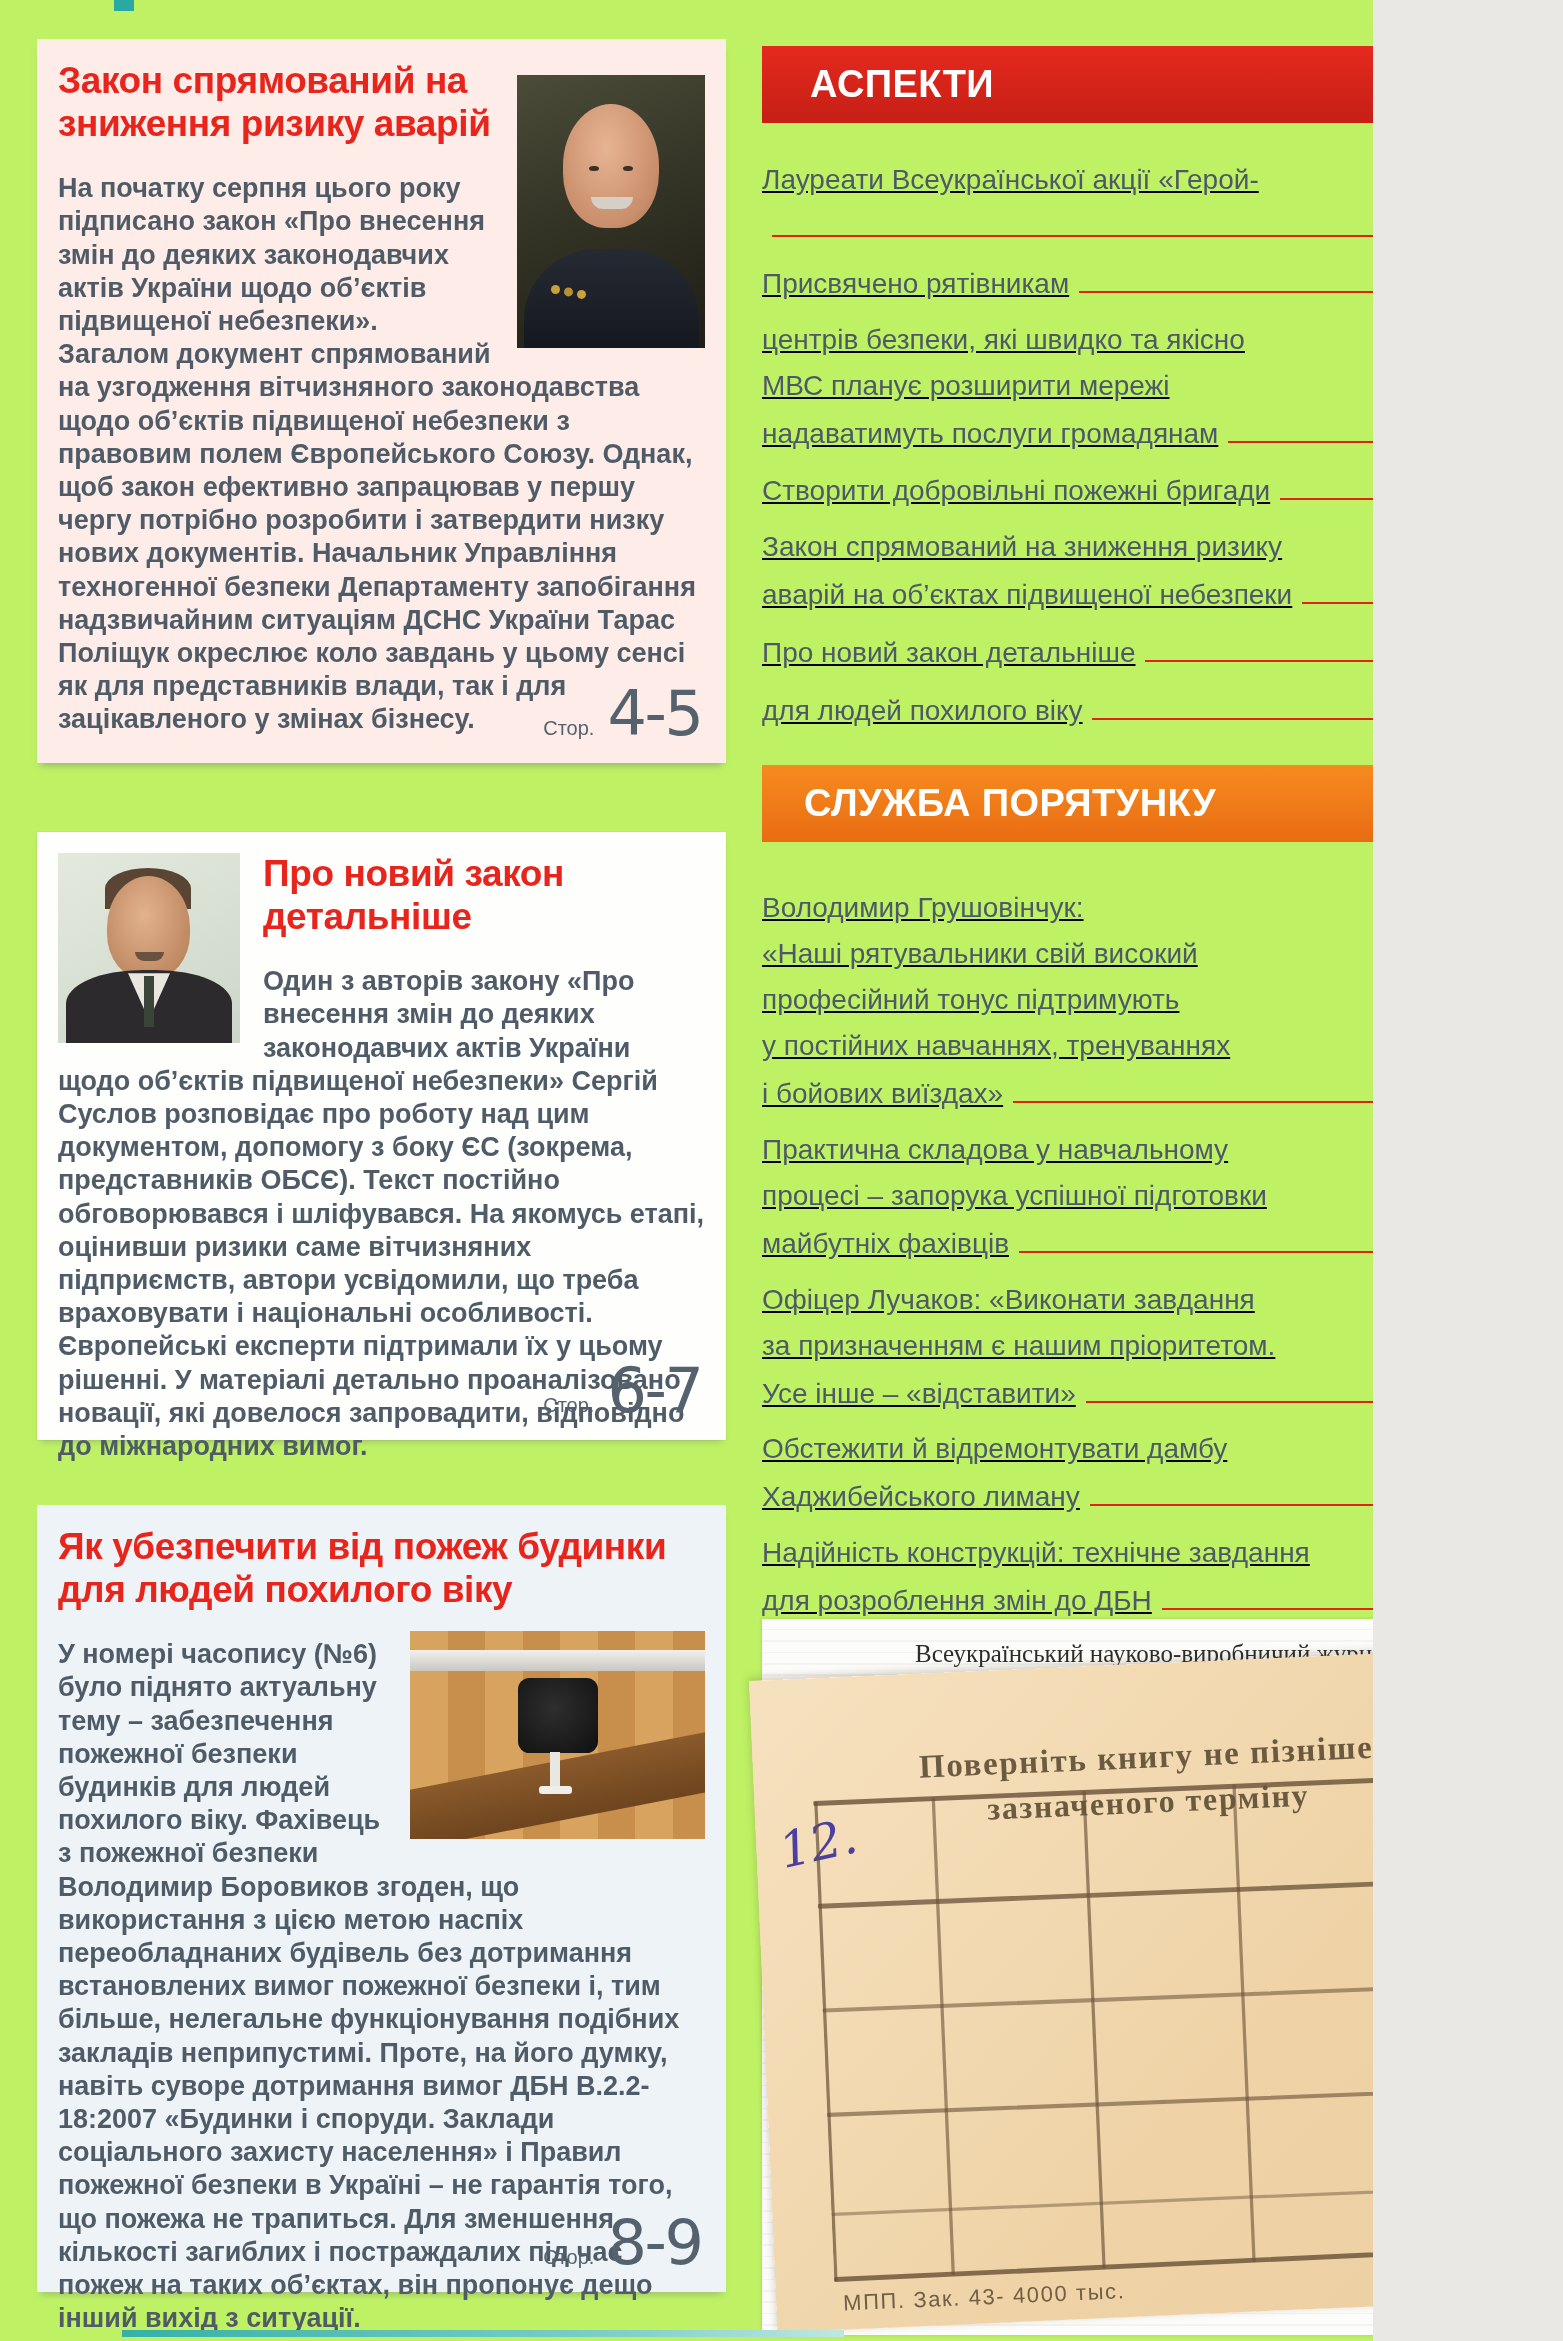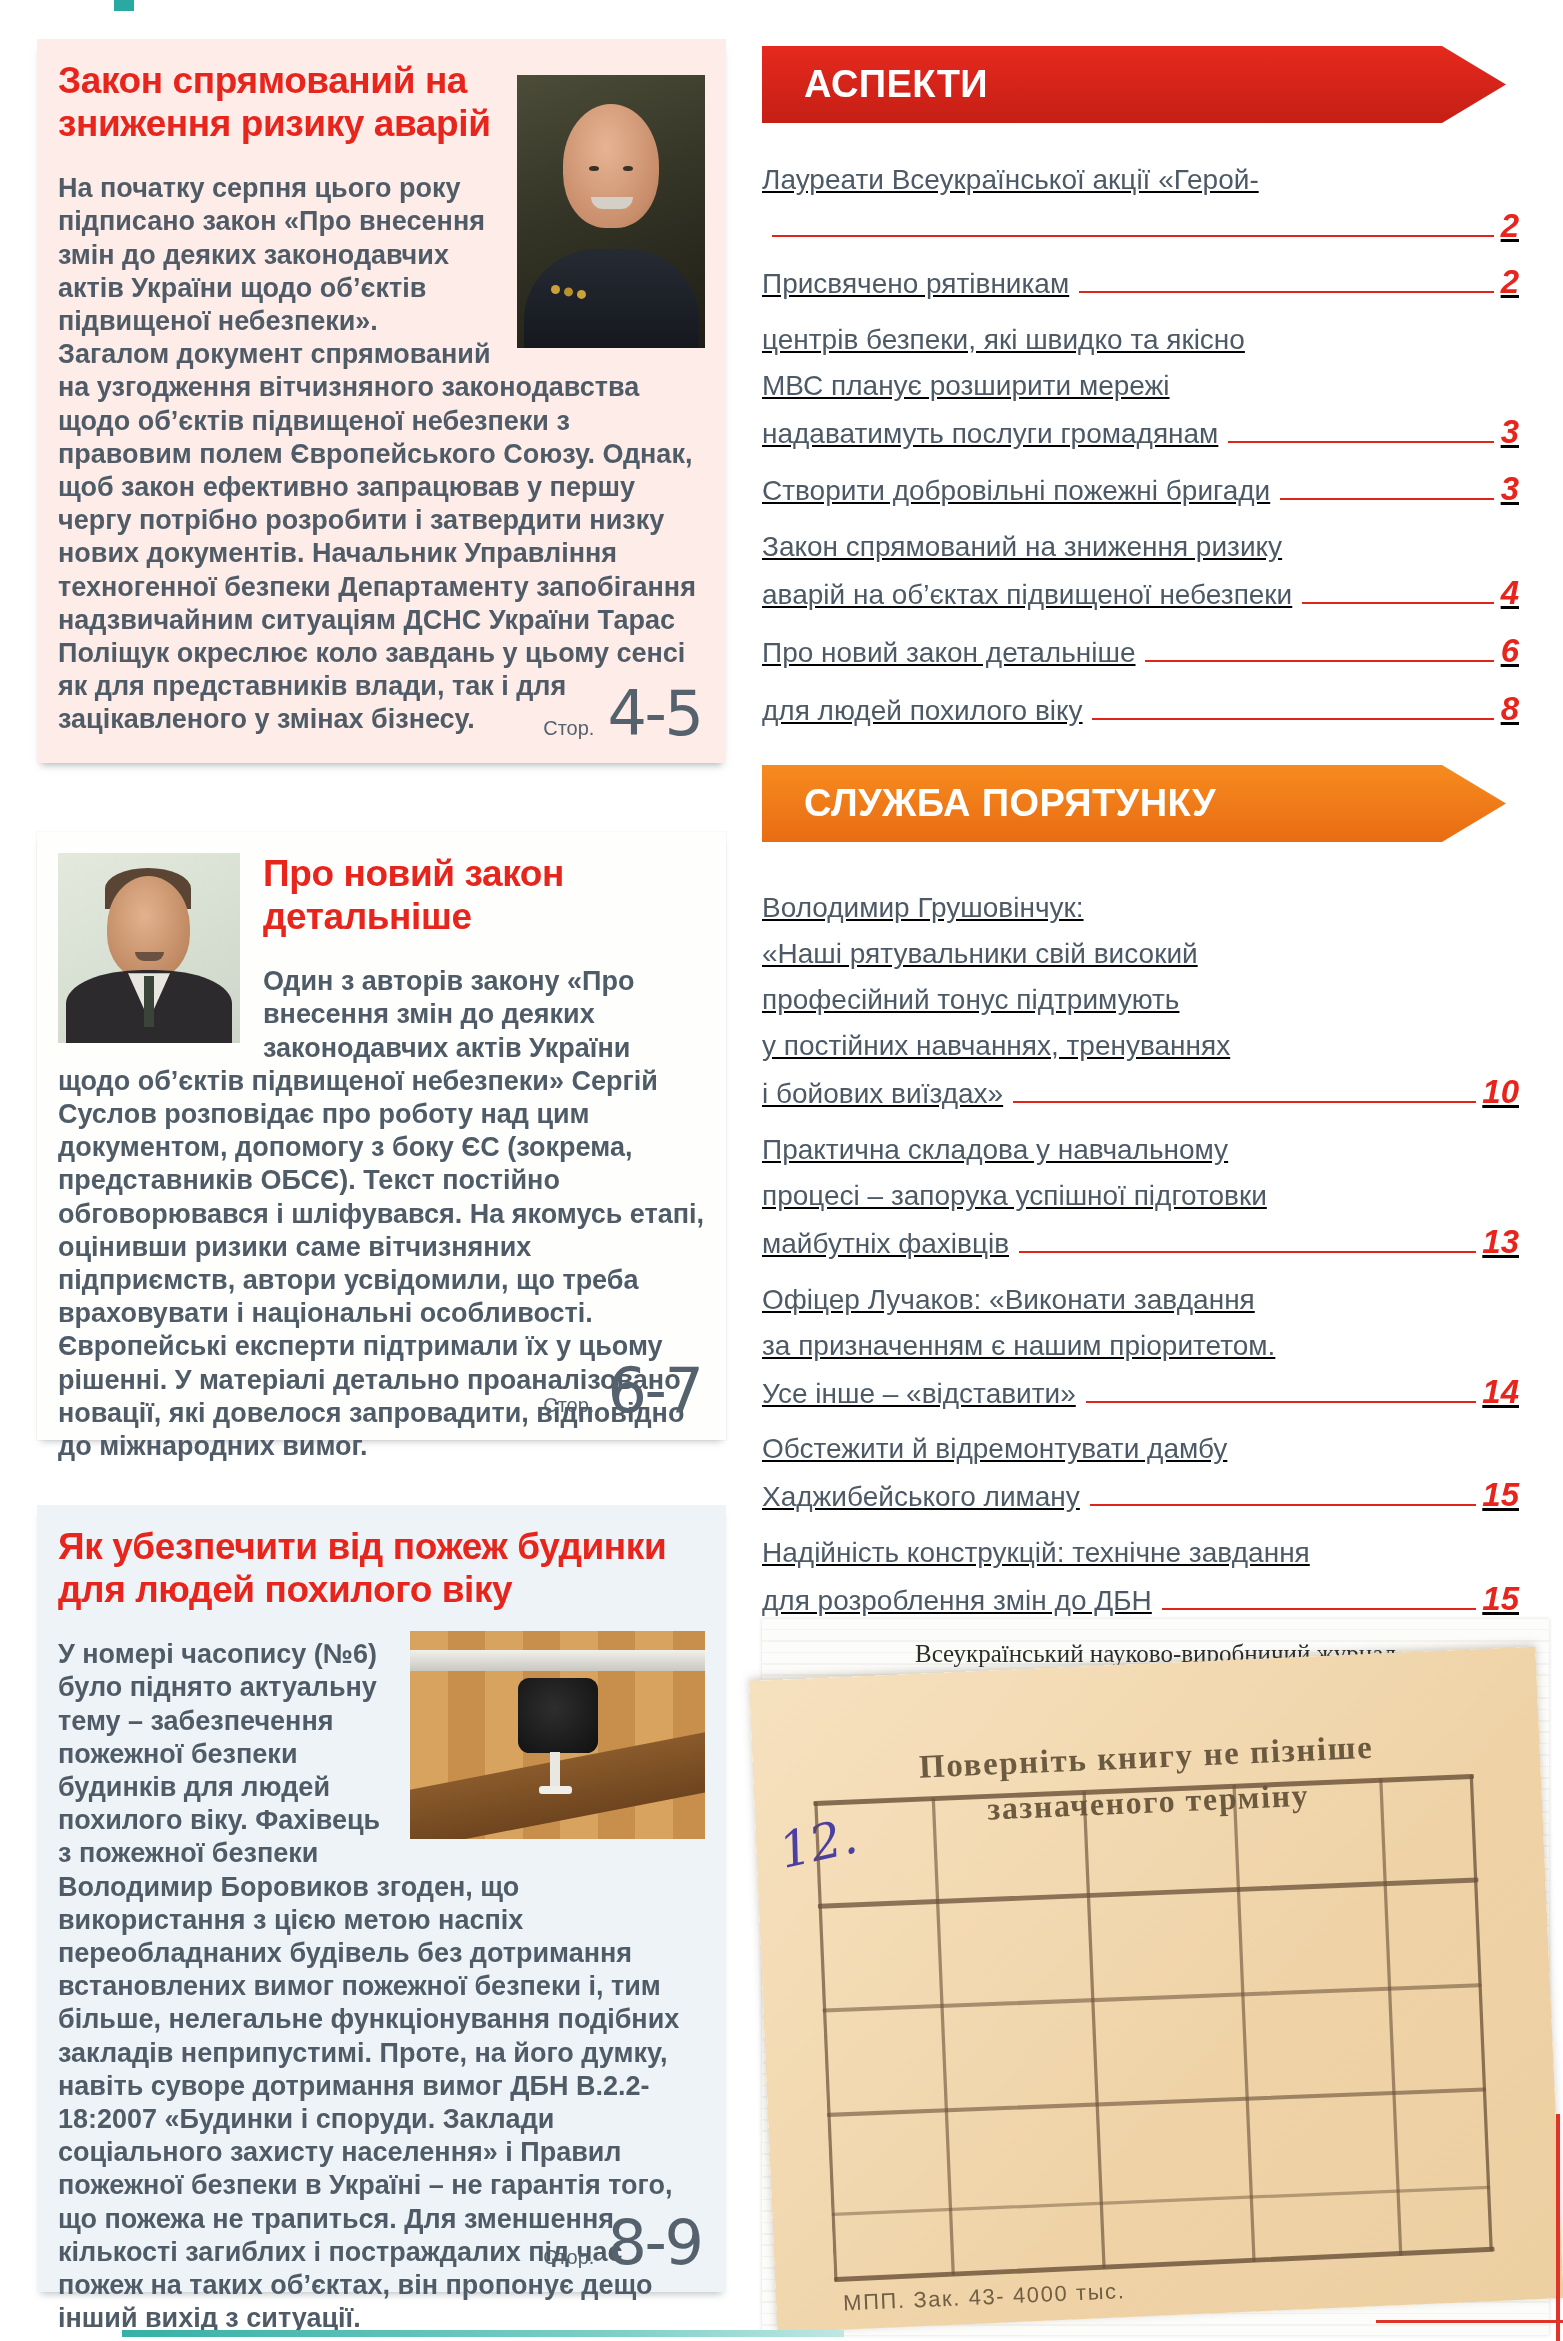--- a/index.html
+++ b/index.html
@@ -1,16 +1,16 @@
 <!DOCTYPE html>
 <html style="font-size:13px"><head>
 <meta charset="utf-8">
 <style>
   html,body{margin:0;padding:0;background:#e9e8e5;}
-  .page{position:relative;width:1563px;height:2342px;background:#ffffff;overflow:hidden;
+  .page{position:relative;width:1373px;height:2342px;background:#bef264;overflow:hidden;
         font-family:"Liberation Sans",sans-serif;}
   
   .article{position:absolute;left:37px;width:689px;padding:14.7px 21px;box-sizing:border-box;}
   .a1{top:39px;height:724px;background:#fdece8;box-shadow:0 5.7px 7.3px -4.1px rgba(110,120,125,.55);}
   .a2{top:832px;height:608px;background:#fefefd;box-shadow:0 0 0 0.8px rgba(0,0,0,.03),0 4.9px 7.3px -4.1px rgba(110,120,125,.45);}
   .a3{top:1505px;height:787px;background:#edf3f6;box-shadow:0 5.7px 7.3px -4.1px rgba(110,120,125,.45);}
   .art-title{color:#e8251c;font-weight:bold;font-size:37px;line-height:1.17;margin:4.9px 0 14.7px;letter-spacing:-0.4px;}
   .art-body{color:#4f5c67;font-size:27px;line-height:1.23;font-weight:bold;}
   .stor{position:absolute;right:24.5px;bottom:13px;display:flex;align-items:baseline;gap:13px;}
   .stor-label{font-size:20px;color:#55626d;}
@@ -43,21 +43,21 @@
   .beam3{position:absolute;left:-19.6px;top:129px;width:351px;height:59px;transform:rotate(-11deg);
          background:linear-gradient(#8a5a2b,#6e451f);}
   .pipe3{position:absolute;left:0;top:19.6px;width:295px;height:21px;background:linear-gradient(#f2f0ea,#c9c7c0);}
   .mount3{position:absolute;left:108px;top:47px;width:80px;height:75px;border-radius:11.4px;
           background:radial-gradient(circle at 45% 40%,#2e2e2e,#101010);}
   .stem3{position:absolute;left:140px;top:121px;width:9.8px;height:36px;background:#e9e7e1;}
   .defl3{position:absolute;left:129px;top:155px;width:33px;height:8.2px;background:#f0eee8;border-radius:3.3px;}
   
   .banner{position:absolute;left:762px;width:744px;height:77px;}
   .banner-core{width:100%;height:100%;clip-path:polygon(0 0,calc(100% - 64px) 0,100% 50%,calc(100% - 64px) 100%,0 100%);}
-  .banner1 .banner-core{background:linear-gradient(180deg,#e6291e,#c51f15);}
+  .banner1 .banner-core{background:linear-gradient(180deg,#e6291e,#c51f15);padding-left:6px;}
   .banner2 .banner-core{background:linear-gradient(180deg,#f68b1f,#e96c12);}
   .banner1{top:46px;} .banner2{top:765px;}
   .banner-label{color:#fff;font-weight:bold;font-size:38px;line-height:77px;padding-left:42px;letter-spacing:0.4px;}
   .banner-shadow{position:absolute;left:8.2px;top:73px;width:86%;height:24.5px;z-index:-1;
                  background:linear-gradient(180deg,rgba(85,92,98,.6),rgba(120,126,132,0));
                  filter:blur(3.3px);transform:skewX(-35deg);}
   .toc{position:absolute;left:762px;width:757px;}
   .toc1{top:157px;} .toc2{top:885px;}
   .toc-item{margin-bottom:9.8px;text-decoration:underline;}
   .toc-line{font-size:28px;line-height:46px;color:#4d5a66;}

